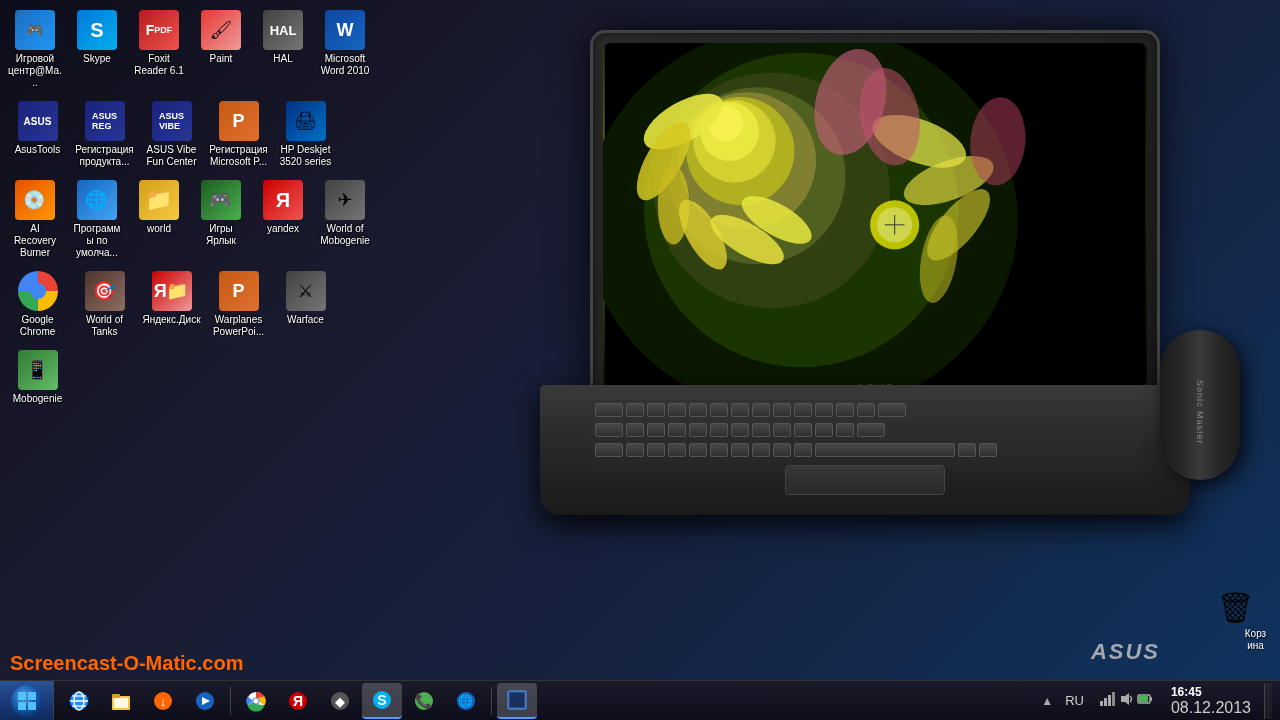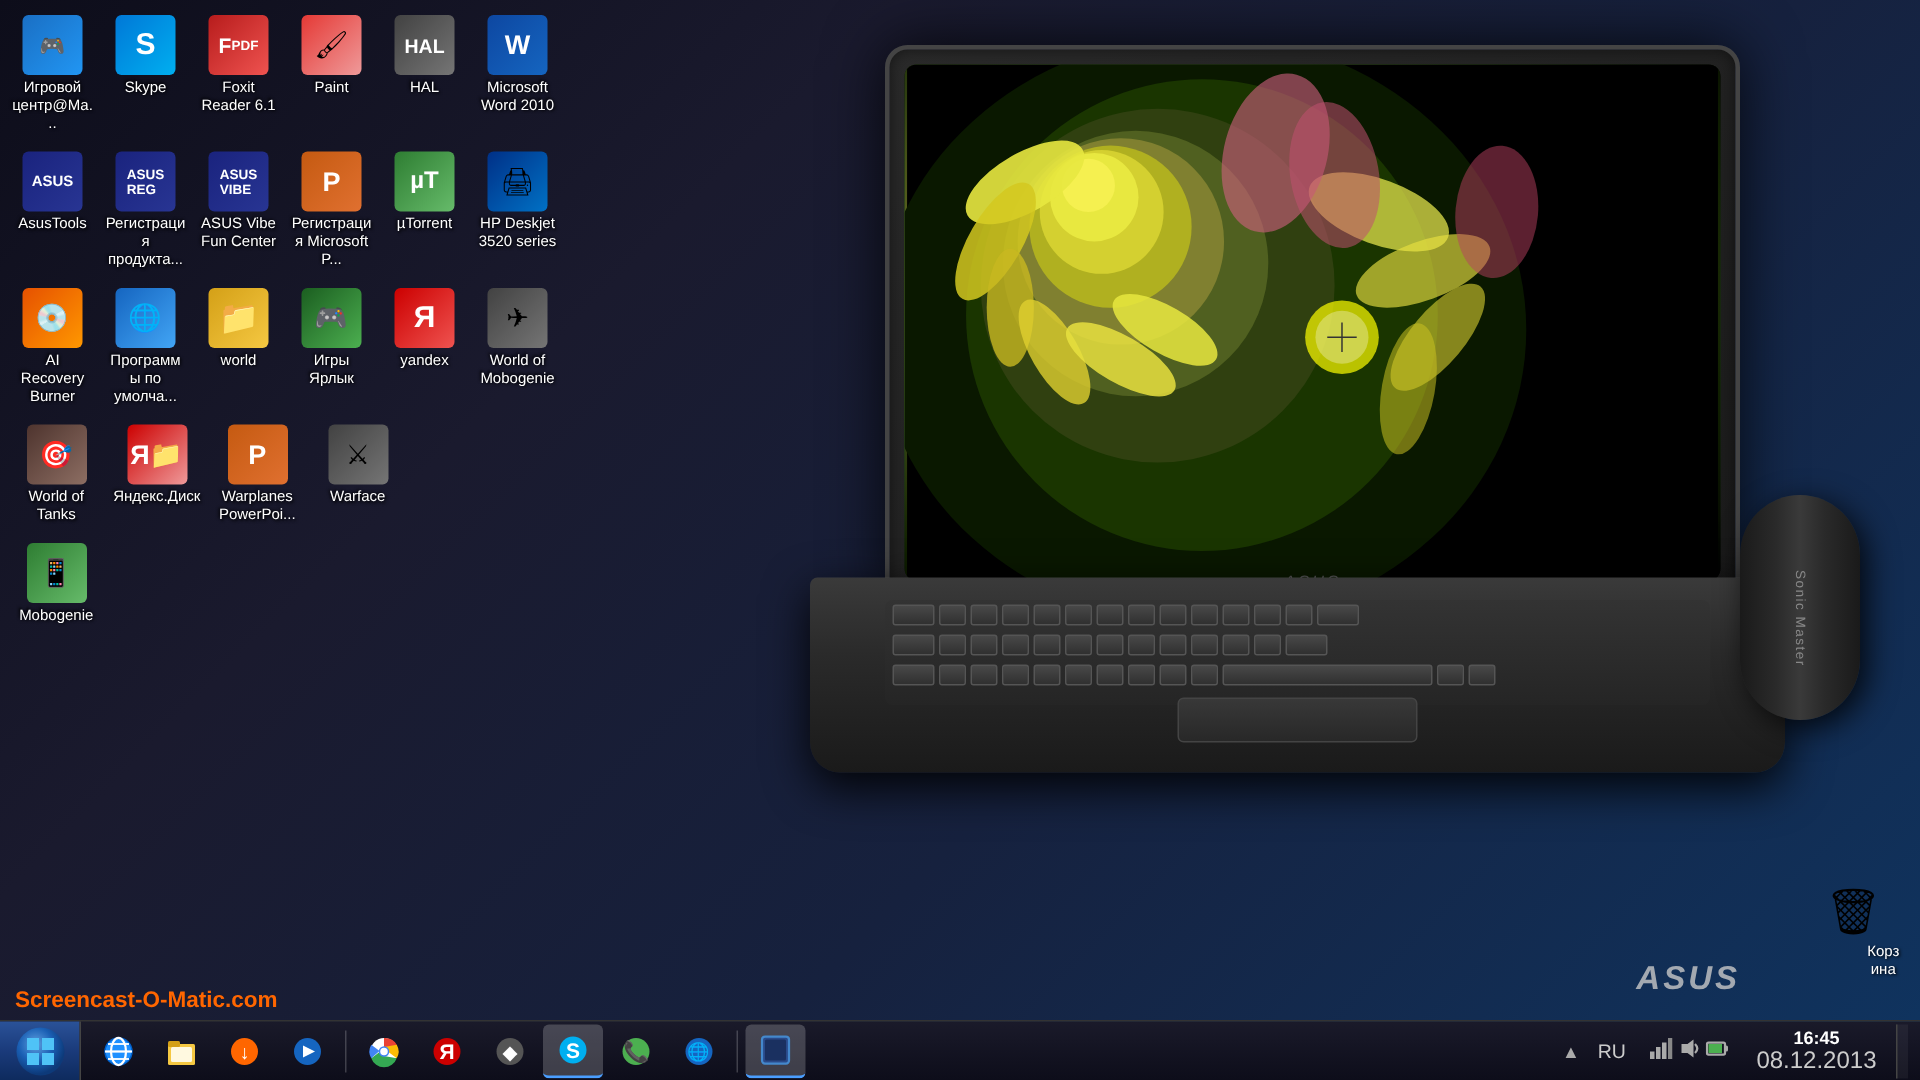--- a/index.html
+++ b/index.html
@@ -261,21 +261,20 @@
 
     .tray-icon {
       color: #ccc;
       font-size: 14px;
       cursor: pointer;
     }
 
     .clock-area {
       display: flex;
       flex-direction: column;
-      align-items: center;
       padding: 0 8px;
       cursor: pointer;
     }
 
     .clock-time {
       color: #fff;
       font-size: 12px;
       font-weight: bold;
     }
 
@@ -310,21 +309,21 @@
       font-size: 12px;
       margin-bottom: 3px;
     }
 
     
     .watermark {
       position: absolute;
       bottom: 45px;
       left: 10px;
       color: #ff6600;
-      font-size: 15px;
+      font-size: 20px;
       font-weight: bold;
       z-index: 50;
     }
 
     
     .n-series {
       position: absolute;
       bottom: 55px;
       left: 480px;
       color: rgba(255,255,255,0.6);
@@ -534,24 +533,20 @@
       </div>
       <div class="desktop-icon">
         <div class="icon-img asus-icon" style="font-size:9px;">ASUS<br>VIBE</div>
         <div class="icon-label">ASUS Vibe Fun Center</div>
       </div>
       <div class="desktop-icon">
         <div class="icon-img" style="background:linear-gradient(135deg,#c55a11,#e07030); color:white; font-size:18px; font-weight:bold;">P</div>
         <div class="icon-label">Регистрация Microsoft P...</div>
       </div>
       <div class="desktop-icon">
-        <div class="icon-img icon-green" style="color:white; font-size:16px; font-weight:bold;">µT</div>
-        <div class="icon-label">µTorrent</div>
-      </div>
-      <div class="desktop-icon">
         <div class="icon-img" style="background:linear-gradient(135deg,#003087,#0071c5); font-size:18px;">🖨</div>
         <div class="icon-label">HP Deskjet 3520 series</div>
       </div>
     </div>
 
     <div style="display:flex; gap:2px; margin-bottom:2px;">
       <div class="desktop-icon">
         <div class="icon-img" style="background:linear-gradient(135deg,#e65100,#ff9800); font-size:18px;">💿</div>
         <div class="icon-label">AI Recovery Burner</div>
       </div>
@@ -571,20 +566,26 @@
         <div class="icon-img" style="background:linear-gradient(135deg,#cc0000,#ef5350); color:white; font-size:20px; font-weight:bold;">Я</div>
         <div class="icon-label">yandex</div>
       </div>
       <div class="desktop-icon">
         <div class="icon-img icon-gray" style="font-size:18px;">✈</div>
         <div class="icon-label">World of Mobogenie</div>
       </div>
     </div>
 
     <div style="display:flex; gap:2px; margin-bottom:2px;">
+      <div class="desktop-icon">
+        <div class="icon-img" style="background: conic-gradient(#ea4335 0deg 90deg, #fbbc05 90deg 180deg, #34a853 180deg 270deg, #4285f4 270deg 360deg); border-radius:50%; position:relative;">
+          <div style="position:absolute; width:16px; height:16px; background:#4285f4; border-radius:50%; top:50%; left:50%; transform:translate(-50%,-50%);"></div>
+        </div>
+        <div class="icon-label">Google Chrome</div>
+      </div>
       <div class="desktop-icon">
         <div class="icon-img" style="background:linear-gradient(135deg,#4e342e,#8d6e63); font-size:18px;">🎯</div>
         <div class="icon-label">World of<br>Tanks</div>
       </div>
       <div class="desktop-icon">
         <div class="icon-img" style="background:linear-gradient(135deg,#cc0000,#ef9a9a); font-size:18px; color:white; font-weight:bold;">Я📁</div>
         <div class="icon-label">Яндекс.Диск</div>
       </div>
       <div class="desktop-icon">
         <div class="icon-img" style="background:linear-gradient(135deg,#c55a11,#e07030); color:white; font-size:18px; font-weight:bold;">P</div>

